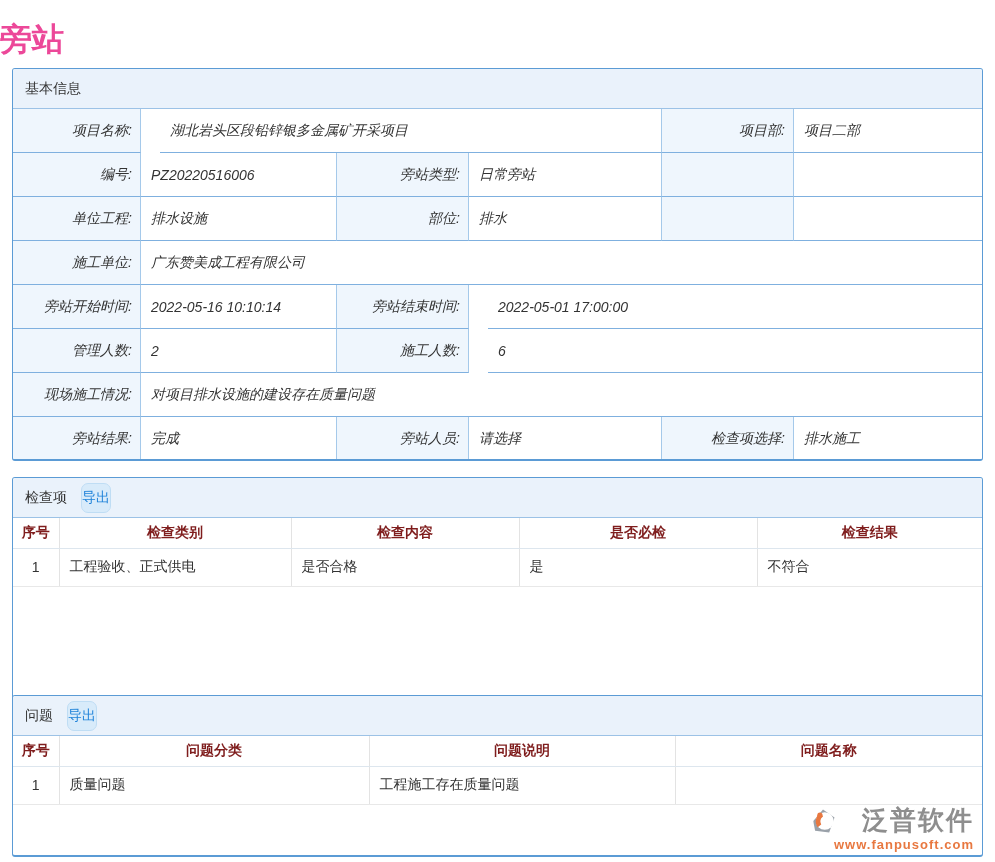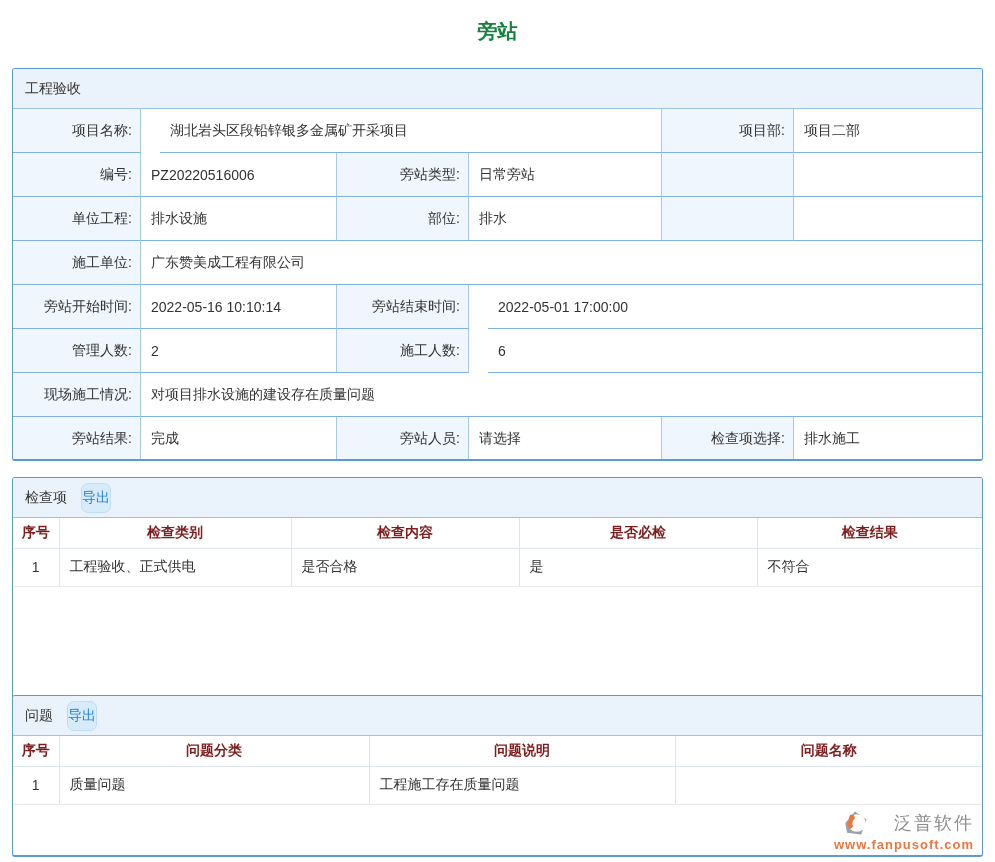--- a/index.html
+++ b/index.html
@@ -6,21 +6,21 @@
   html, body { background: #ffffff; }
   body {
     width: 995px; height: 862px;
     position: relative;
     font-family: "Liberation Sans", "DejaVu Sans", sans-serif;
     font-size: 14px; color: #333333;
     overflow: hidden;
   }
   .page-title {
     position: absolute; top: 18px; left: 0; width: 100%;
-    text-align: center; font-size: 20px; font-weight: bold; color: #15803d;
+    text-align: left; font-size: 32px; font-weight: bold; color: #ec4899;
   }
   .panel {
     position: absolute; left: 12px; width: 971px;
     border: 1px solid #5b9bd5; border-bottom-width: 2px;
     border-radius: 3px; background: #ffffff; overflow: hidden;
   }
   .panel-header {
     height: 40px; background: #eaf2fb;
     display: flex; align-items: center; padding-left: 12px;
     border-bottom: 1px solid #9cc2e6;
@@ -30,21 +30,21 @@
   #basic-info { top: 68px; height: 393px; }
   .bi-grid {
     display: grid;
     grid-template-columns: 128px 196px 132px 193px 132px 1fr;
     grid-auto-rows: 44px;
   }
   .bi-cell {
     display: flex; align-items: center;
     border-right: 1px solid #a5c9ea;
     border-bottom: 1px solid #7fb0df;
-    padding: 0 10px; overflow: hidden; white-space: nowrap;
+    padding: 0 10px; overflow: hidden; white-space: nowrap; font-style: italic;
   }
   .bi-label { background: #eff6fd; justify-content: flex-end; text-align: right; padding-right: 8px; }
   .bi-value { background: #ffffff; justify-content: flex-start; }
   .sp3 { grid-column: span 3; margin-left: 19px; }
   .sp5 { grid-column: span 5; }
   .colend { border-right: none; }
   .rowend { border-bottom: none; }
   
   #check-panel { top: 477px; height: 243px; }
   #problem-panel { top: 695px; height: 162px; }
@@ -67,31 +67,31 @@
   }
   .tbl .c-no { text-align: center; padding: 0; }
   .tbl th:last-child, .tbl td:last-child { border-right: none; }
   
   .logo {
     position: absolute; right: 8px; bottom: 3px;
     display: flex; flex-direction: column; align-items: flex-end;
   }
   .logo-top { display: flex; align-items: center; gap: 4px; }
   .logo-brand {
-    font-size: 18px; font-weight: normal; color: #8e8e8e; letter-spacing: 2px; margin-left: 20px;
+    font-size: 26px; font-weight: bold; color: #8e8e8e; letter-spacing: 2px; margin-left: 20px;
   }
   .logo-site { font-size: 13px; color: #e87840; margin-top: -1px; letter-spacing: 1px; font-weight: bold; }
 </style>
 </head>
 <body>
 
 <div class="page-title">旁站</div>
 
 <div class="panel" id="basic-info">
-  <div class="panel-header">工程验收</div>
+  <div class="panel-header">基本信息</div>
   <div class="bi-grid">
 
     <div class="bi-cell bi-label">项目名称:</div>
     <div class="bi-cell bi-value sp3">湖北岩头区段铅锌银多金属矿开采项目</div>
     <div class="bi-cell bi-label">项目部:</div>
     <div class="bi-cell bi-value colend">项目二部</div>
 
     <div class="bi-cell bi-label">编号:</div>
     <div class="bi-cell bi-value">PZ20220516006</div>
     <div class="bi-cell bi-label">旁站类型:</div>

